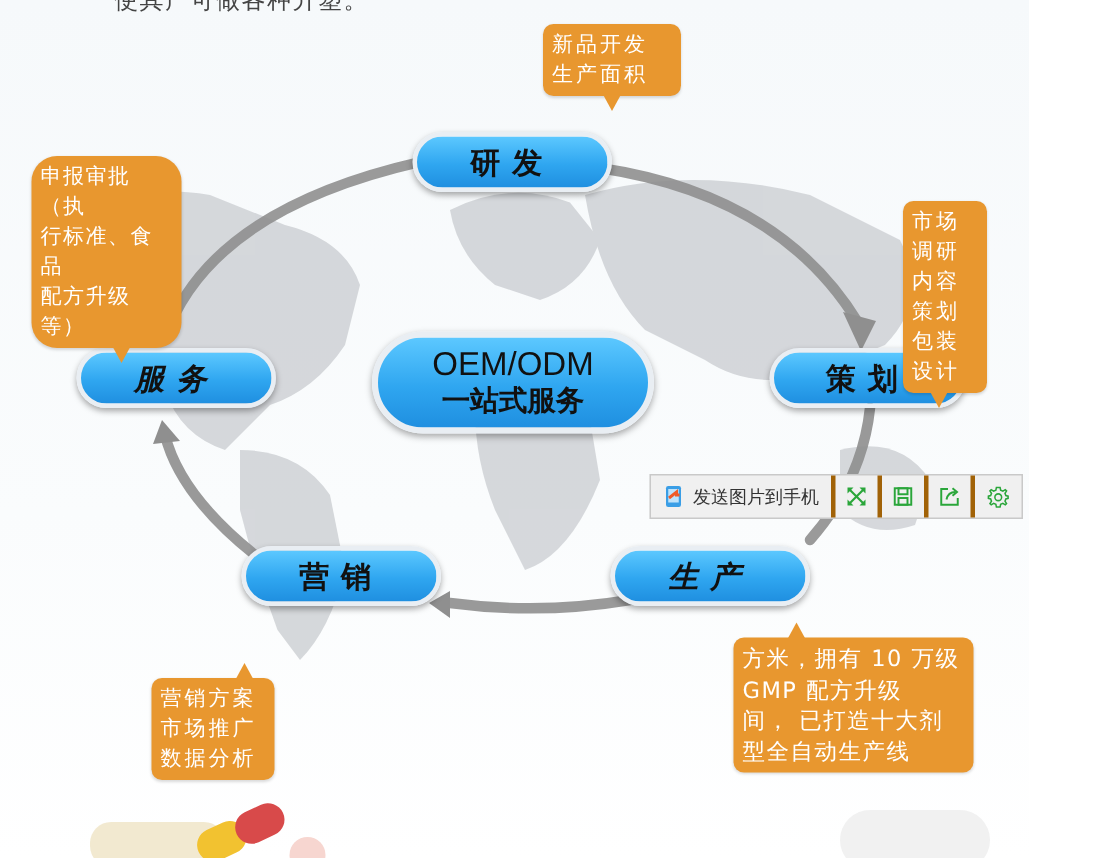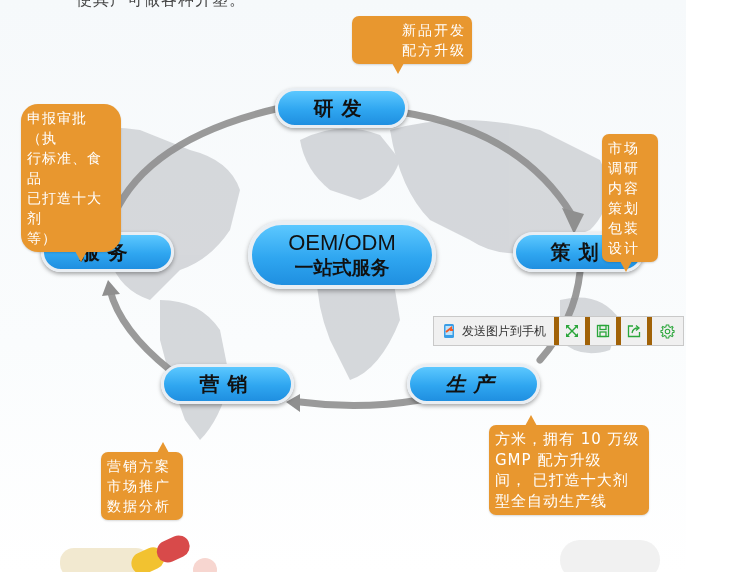--- a/index.html
+++ b/index.html
@@ -10,21 +10,21 @@
   .map{position:absolute;left:0;top:0;width:686px;height:572px;}
   .node{position:absolute;height:40px;border-radius:22px;background:linear-gradient(180deg,#5cc8ff 0%,#2fa6f0 55%,#1f8fe0 100%);border:3px solid #e9eef3;box-shadow:0 2px 4px rgba(0,0,0,0.35);display:flex;align-items:center;justify-content:center;color:#111;font-size:20px;font-weight:bold;letter-spacing:8px;box-sizing:border-box;}
   .center-node{position:absolute;left:248px;top:221px;width:188px;height:68px;border-radius:34px;background:linear-gradient(180deg,#5cc8ff 0%,#2fa6f0 55%,#1f8fe0 100%);border:4px solid #e9eef3;box-shadow:0 2px 5px rgba(0,0,0,0.35);box-sizing:border-box;display:flex;flex-direction:column;align-items:center;justify-content:center;color:#111;}
   .center-node .l1{font-size:22px;line-height:24px;font-family:"Liberation Sans",sans-serif;}
   .center-node .l2{font-size:19px;line-height:24px;font-weight:bold;}
   .bubble{position:absolute;background:#e8972f;color:#fff;border-radius:7px;font-size:14px;line-height:20px;padding:4px 6px;box-sizing:border-box;letter-spacing:2px;box-shadow:0 1px 2px rgba(0,0,0,0.15);}
   .bubble::after{content:"";position:absolute;width:0;height:0;border-left:6px solid transparent;border-right:6px solid transparent;}
   .b-down::after{bottom:-10px;border-top:11px solid #e8972f;}
   .b-up::after{top:-10px;border-bottom:11px solid #e8972f;}
   .toolbar{position:absolute;left:433px;top:316px;height:30px;display:flex;border:1px solid #c9c9c9;background:#f0f0f0;box-sizing:border-box;}
-  .tb-btn{display:flex;align-items:center;justify-content:center;border-right:5px solid #a16207;height:28px;box-sizing:border-box;}
+  .tb-btn{display:flex;align-items:center;justify-content:center;border-right:3px solid #a16207;height:28px;box-sizing:border-box;}
   .tb-btn:last-child{border-right:none;}
   .tb-send{padding:0 8px;font-size:12px;color:#333;gap:6px;}
   .tb-icon{width:31px;}
   .pills{position:absolute;left:0;top:520px;width:686px;height:52px;}
 </style>
 </head>
 <body>
 
 <div class="canvas" data-name="image-canvas">
   <div class="top-text" data-name="cut-off-caption">使其产可做各种升塑。</div>
@@ -57,32 +57,32 @@
     </div>
   <div class="node" style="left:513px;top:232px;width:131px;" data-name="node-planning">
       <span data-name="node-planning-label">策划</span>
     </div>
   <div class="node" style="left:407px;top:364px;width:133px;font-style:italic;" data-name="node-production">
       <span data-name="node-production-label">生产</span>
     </div>
   <div class="node" style="left:161px;top:364px;width:133px;" data-name="node-marketing">
       <span data-name="node-marketing-label">营销</span>
     </div>
-  <div class="node" style="left:41px;top:232px;width:133px;" data-name="node-service">
+  <div class="node" style="left:51px;top:232px;width:133px;font-style:italic;" data-name="node-service">
       <span data-name="node-service-label">服务</span>
     </div>
 
   <div class="center-node" data-name="center-oem-odm-badge">
     <div class="l1" data-name="center-title">OEM/ODM</div>
     <div class="l2" data-name="center-subtitle">一站式服务</div>
   </div>
 
-  <div class="bubble b-down" style="left:352px;top:16px;width:120px;text-align:right;" data-name="bubble-research">
+  <div class="bubble b-down" style="left:362px;top:16px;width:92px;" data-name="bubble-research">
     <div data-name="bubble-line">新品开发</div>
-    <div data-name="bubble-line">配方升级</div>
+    <div data-name="bubble-line">生产面积</div>
     <style>.bubble[data-name="bubble-research"]::after{left:40px;}</style>
   </div>
 
   <div class="bubble b-down" style="left:602px;top:134px;width:56px;" data-name="bubble-planning">
     <div data-name="bubble-line">市场调研</div>
     <div data-name="bubble-line">内容策划</div>
     <div data-name="bubble-line">包装设计</div>
     <style>.bubble[data-name="bubble-planning"]::after{left:18px;}</style>
   </div>
 
@@ -97,21 +97,21 @@
   <div class="bubble b-up" style="left:101px;top:424px;width:82px;margin-top:28px;" data-name="bubble-marketing">
     <div data-name="bubble-line">营销方案</div>
     <div data-name="bubble-line">市场推广</div>
     <div data-name="bubble-line">数据分析</div>
     <style>.bubble[data-name="bubble-marketing"]::after{left:56px;}</style>
   </div>
 
   <div class="bubble b-down" style="left:21px;top:104px;width:100px;letter-spacing:1px;border-radius:17px;" data-name="bubble-service">
     <div data-name="bubble-line">申报审批（执</div>
     <div data-name="bubble-line">行标准、食品</div>
-    <div data-name="bubble-line">已打造十大剂</div>
+    <div data-name="bubble-line">配方升级</div>
     <div data-name="bubble-line">等）</div>
     <style>.bubble[data-name="bubble-service"]::after{left:54px;}</style>
   </div>
 
   <svg class="pills" data-name="capsules-decoration" viewBox="0 0 686 52">
     <rect x="60" y="28" width="90" height="30" rx="14" fill="#efe3c4" opacity="0.8"></rect>
     <g transform="rotate(-25 165 35)">
       <rect x="130" y="22" width="34" height="22" rx="11" fill="#f2c230"></rect>
       <rect x="158" y="22" width="34" height="22" rx="11" fill="#d84a4a"></rect>
     </g>

